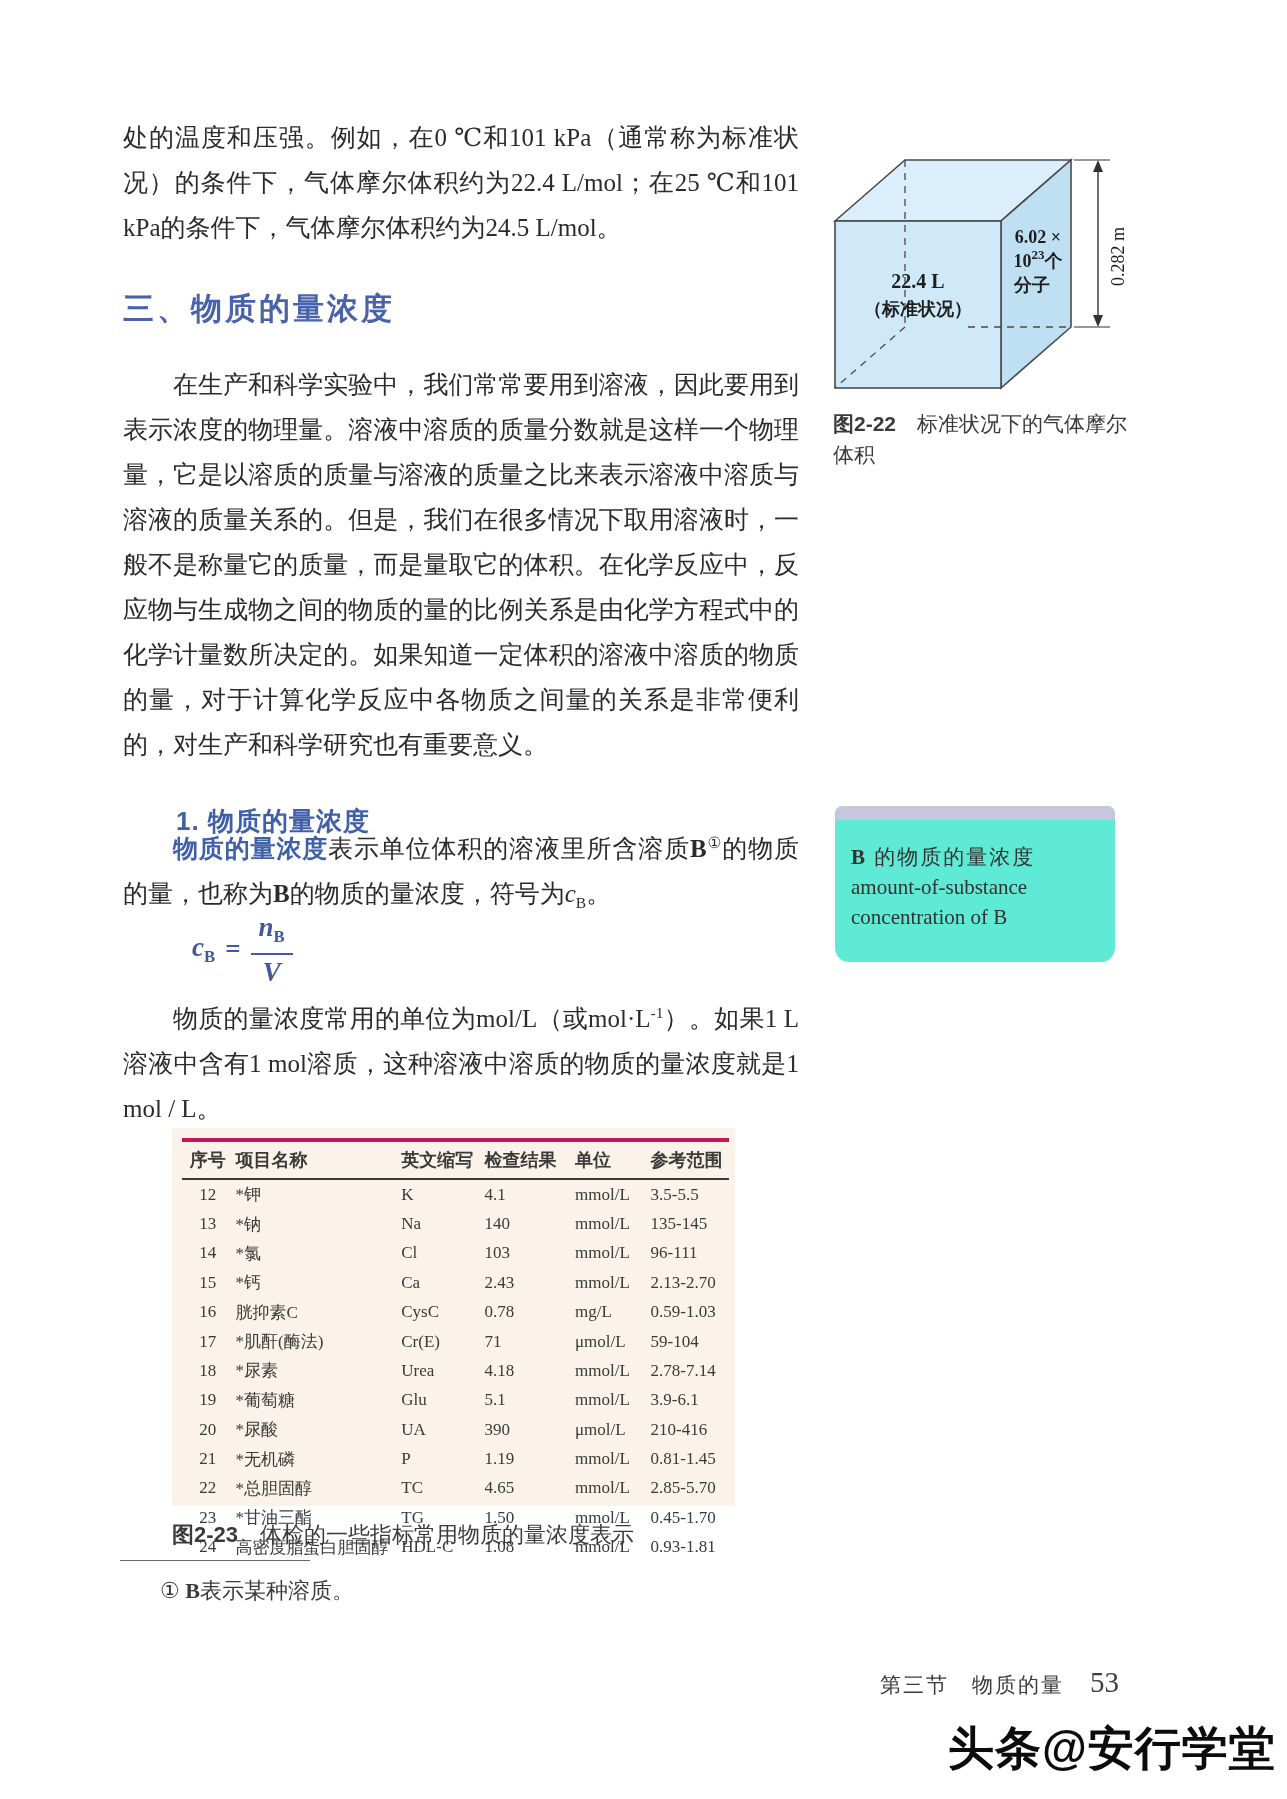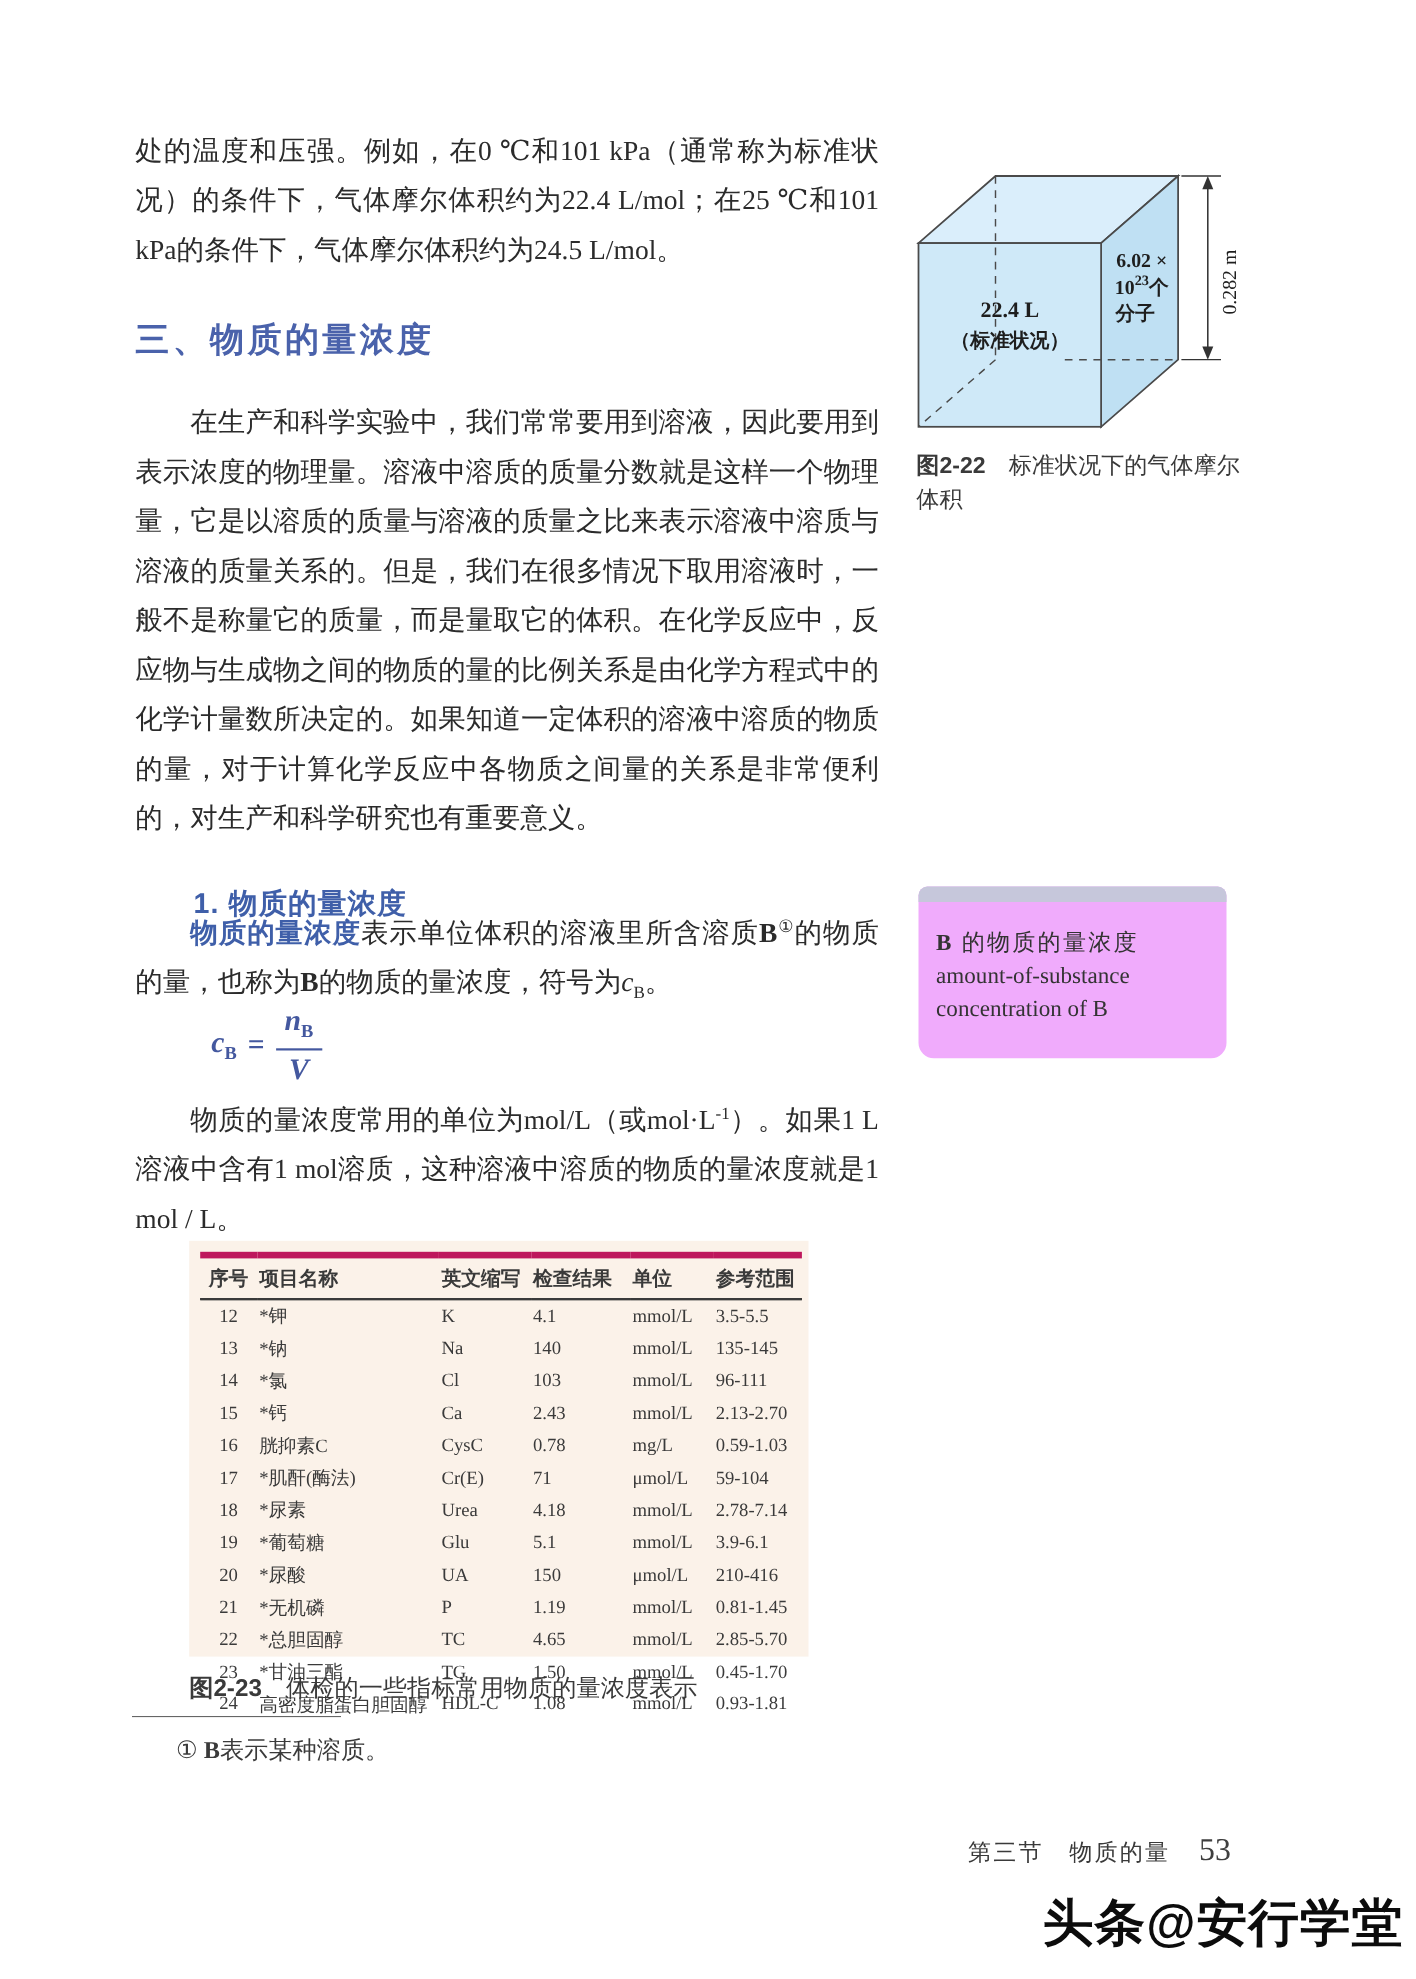--- a/index.html
+++ b/index.html
@@ -41,35 +41,35 @@
   .fig22-svg{left:818px;top:138px;}
   .fig-caption{
     font-size:21px;color:#3a3a3a;line-height:31px;
   }
   .fig22-caption{left:833px;top:408px;width:300px;}
   .cap-tag{font-weight:bold;font-family:"Liberation Sans","DejaVu Sans",sans-serif;}
   .cap2{padding-left:74px;}
   
   .concept-box{
     left:835px;top:806px;width:280px;height:156px;
-    background:#f0abfc;border-radius:8px 8px 14px 14px;
+    background:#5eead4;border-radius:8px 8px 14px 14px;
   }
   .concept-strip{height:14px;background:#c6c7db;border-radius:8px 8px 0 0;}
   .concept-body{padding:22px 0 0 16px;font-size:21px;color:#333;line-height:30px;}
   .concept-zh{letter-spacing:2px;}
   
   .table-panel{
     left:172px;top:1128px;width:563px;height:378px;background:#fbf2e9;
     padding:10px 0 0 0;box-sizing:border-box;
   }
   table{border-collapse:collapse;width:547px;margin-left:10px;
     font-size:17px;color:#3a3a3a;}
   th{
     font-weight:bold;font-size:18px;padding:6px 2px;text-align:left;
-    border-top:6px solid #be185d;border-bottom:2px solid #3a3a3a;white-space:nowrap;
+    border-top:4px solid #be185d;border-bottom:2px solid #3a3a3a;white-space:nowrap;
   }
   td{padding:3.2px 2px;white-space:nowrap;}
   .col-no{width:52px;text-align:center;}
   .col-name{width:165px;}
   .col-abbr{width:82px;}
   .col-result{width:92px;}
   .col-unit{width:78px;}
   .col-range{width:78px;}
   
   .fig23-caption{left:172px;top:1520px;font-size:22px;color:#3a3a3a;}
@@ -232,21 +232,21 @@
             <td>*葡萄糖</td>
             <td>Glu</td>
             <td>5.1</td>
             <td>mmol/L</td>
             <td>3.9-6.1</td>
           </tr>
         <tr>
             <td class="col-no">20</td>
             <td>*尿酸</td>
             <td>UA</td>
-            <td>150</td>
+            <td>390</td>
             <td>μmol/L</td>
             <td>210-416</td>
           </tr>
         <tr>
             <td class="col-no">21</td>
             <td>*无机磷</td>
             <td>P</td>
             <td>1.19</td>
             <td>mmol/L</td>
             <td>0.81-1.45</td>

